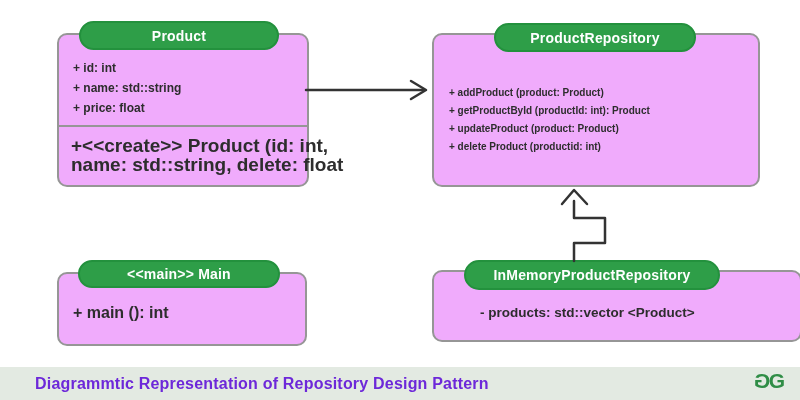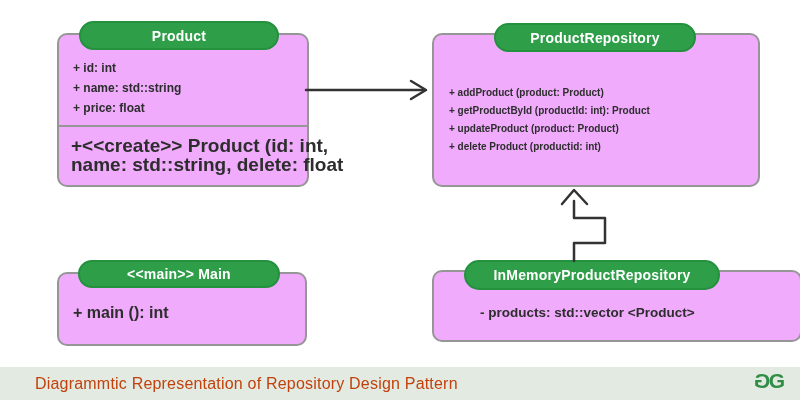--- a/index.html
+++ b/index.html
@@ -41,21 +41,21 @@
 
   
   #arrows{position:absolute;left:0;top:0;width:800px;height:400px;pointer-events:none;}
 
   
   #captionbar{
     position:absolute;left:0;top:367px;width:800px;height:33px;background:#e3eae2;
     display:flex;align-items:center;
   }
   #caption{
-    margin-left:35px;font-size:16px;font-weight:400;color:#c2410c;letter-spacing:.2px;
+    margin-left:35px;font-size:16px;font-weight:700;color:#6d28d9;letter-spacing:.2px;
     white-space:nowrap;
   }
   #gfg-logo{
     position:absolute;right:15px;top:3px;display:flex;align-items:center;
     color:#2f8d46;font-weight:700;font-size:21px;line-height:1;
   }
   #gfg-logo .g{display:inline-block;}
   #gfg-logo .flip{transform:scaleX(-1);margin-right:-2px;}
 </style>
 </head>

